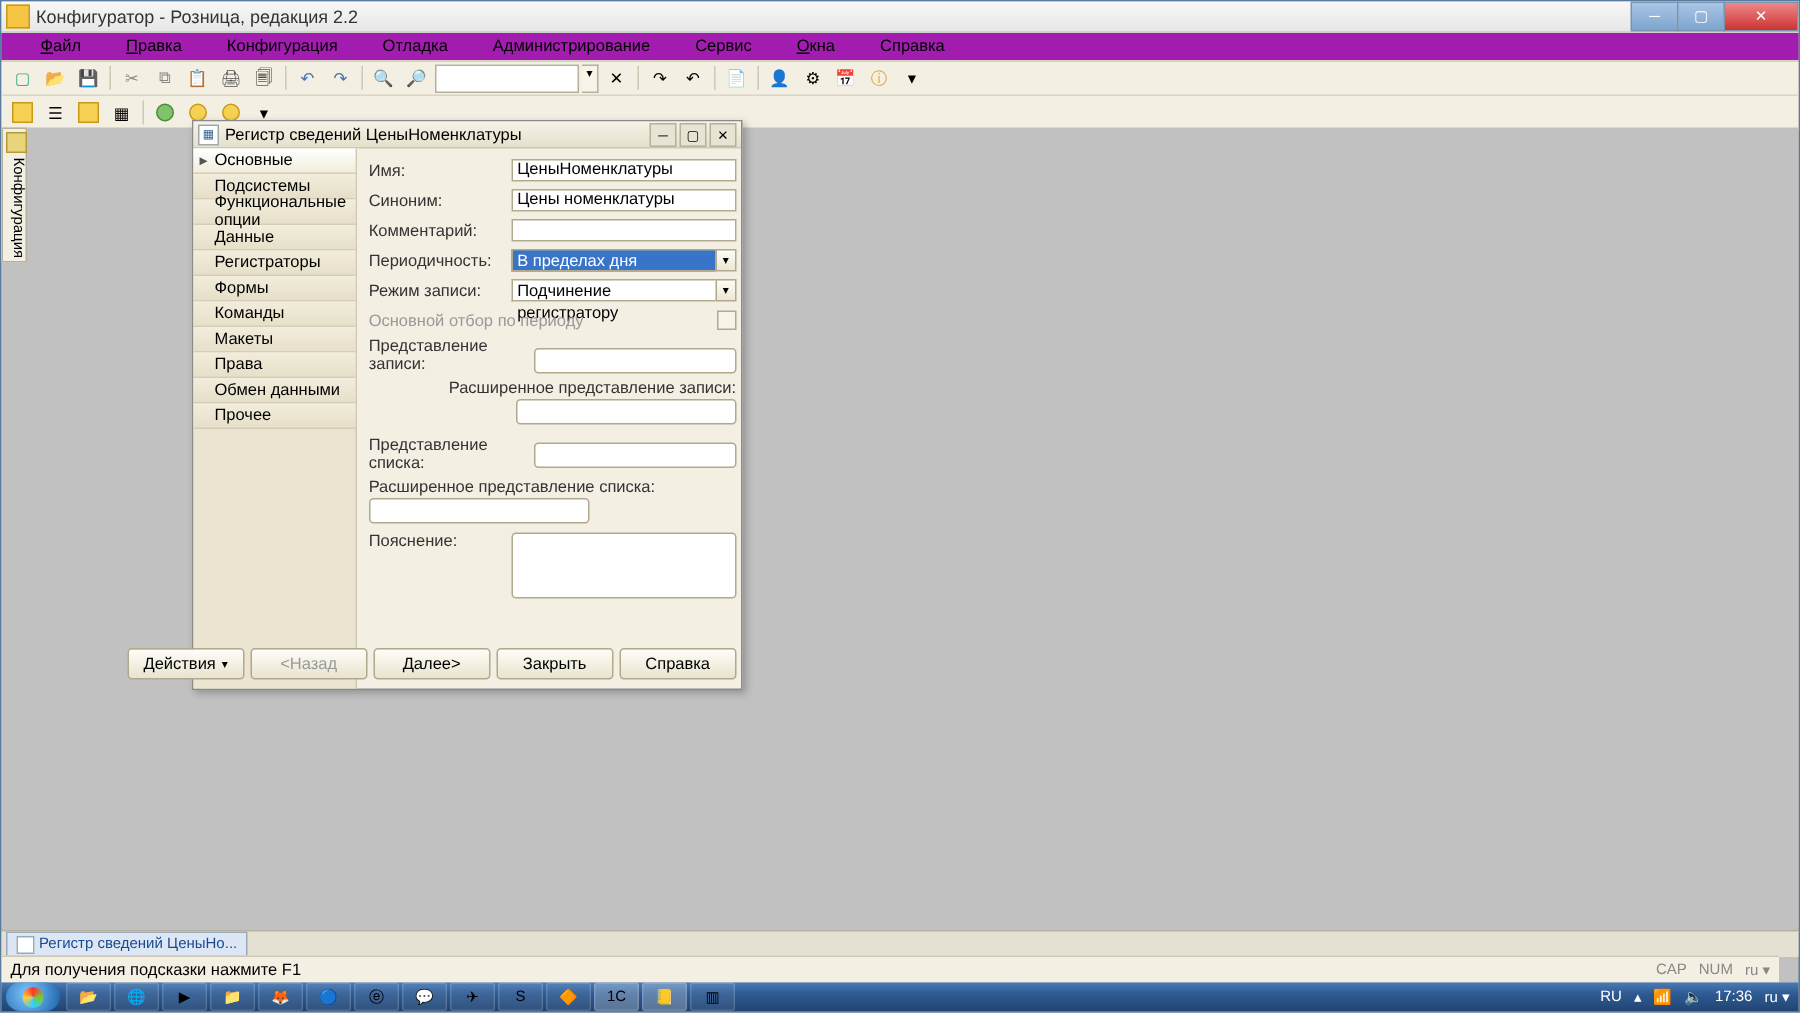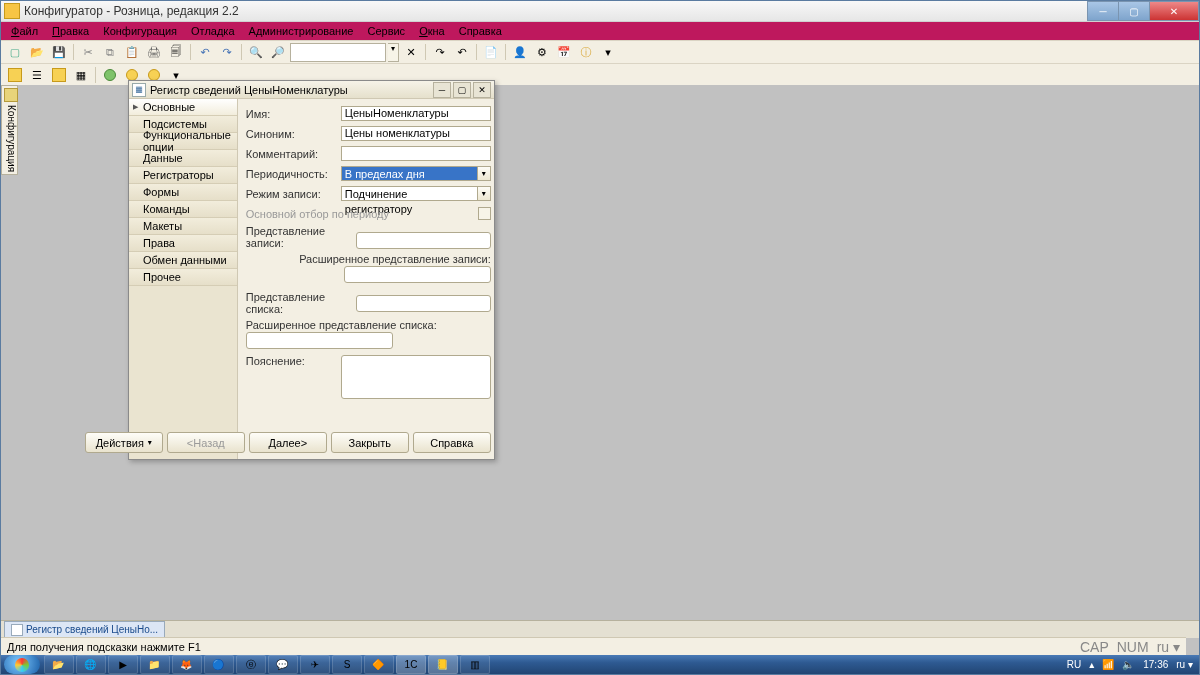--- a/index.html
+++ b/index.html
@@ -5,21 +5,21 @@
 html,body{margin:0;padding:0;font-family:Tahoma,Arial,sans-serif;font-size:11px;color:#000;background:#c1c1c1;width:1200px;height:675px;overflow:hidden}
 .window{position:absolute;inset:0;background:#c1c1c1;border:1px solid #5a7ba0}
 .titlebar{height:20px;background:linear-gradient(#f8f8f8,#e6e6e6);display:flex;align-items:center;padding:0 3px;border-bottom:1px solid #d0d0d0}
 .titlebar .appicon{width:14px;height:14px;background:#f7c544;border:1px solid #c79a1b;margin-right:4px}
 .titlebar .title{flex:1;font-size:12px;color:#333}
 .winbtns{position:absolute;right:0;top:0;display:flex}
 .winbtn{width:30px;height:18px;border:1px solid #7a94b0;margin-left:-1px;display:flex;align-items:center;justify-content:center;font-size:10px;color:#fff}
 .winbtn.min{background:linear-gradient(#a9c6e6,#7ea4cc)}
 .winbtn.max{background:linear-gradient(#a9c6e6,#7ea4cc)}
 .winbtn.close{background:linear-gradient(#e88,#c33);width:48px}
-.menubar{height:18px;background:#be185d;display:flex;align-items:center;padding:0 4px;gap:2px;border-bottom:1px solid #dad4c4}
+.menubar{height:18px;background:#a21caf;display:flex;align-items:center;padding:0 20px;gap:18px;border-bottom:1px solid #dad4c4}
 .menuitem{padding:1px 6px;cursor:default}
 .menuitem u{text-decoration:underline}
 .toolbar{height:22px;background:#f3efe3;display:flex;align-items:center;padding:0 4px;gap:2px;border-bottom:1px solid #dad4c4}
 .tb-btn{width:18px;height:18px;border:1px solid transparent;display:flex;align-items:center;justify-content:center;font-size:11px}
 .tb-sep{width:1px;height:16px;background:#cfc8b3;margin:0 2px}
 .tb-input{width:90px;height:15px;border:1px solid #b6b19d;background:#fff}
 .tb-dd{width:10px;height:17px;border:1px solid #b6b19d;border-left:none;background:#f7f4e8;font-size:8px;text-align:center}
 .toolbar2{height:22px;background:#f3efe3;display:flex;align-items:center;padding:0 4px;gap:2px;border-bottom:1px solid #dad4c4}
 .workarea{position:absolute;top:84px;left:0;right:0;bottom:55px;background:#c1c1c1}
 .sidetab{position:absolute;left:0;top:0;width:17px;height:90px;background:#f3efe3;border:1px solid #b6b19d;writing-mode:vertical-rl;text-align:center;font-size:10px;padding-top:18px;box-sizing:border-box}
@@ -47,21 +47,21 @@
 .txtarea{flex:1;height:42px;border:1px solid #b0a98e;background:#fff;border-radius:3px}
 .small-fld{width:145px;height:15px;border:1px solid #b0a98e;background:#fff;border-radius:3px;margin-top:1px}
 .btnbar{position:absolute;bottom:6px;left:0;right:0;display:flex;gap:4px;justify-content:flex-end;padding:0 8px}
 .btn{height:19px;min-width:56px;padding:0 10px;background:linear-gradient(#fefdf8,#e9e3ce);border:1px solid #b0a98e;border-radius:3px;font-size:11px;display:flex;align-items:center;justify-content:center;cursor:default}
 .btn.disabled{color:#9a9a9a}
 .btn .dd{margin-left:4px;font-size:8px}
 .bottom-tabs{position:absolute;bottom:36px;left:0;right:0;height:17px;background:#e4e0d2;border-top:1px solid #b6b19d;display:flex;align-items:center}
 .btab{height:15px;padding:0 6px;background:#dce6f5;border:1px solid #9ab;font-size:10px;color:#1a4b8c;margin-left:3px;display:flex;align-items:center;gap:3px}
 .btab .bicon{width:10px;height:10px;background:#fff;border:1px solid #9ab}
 .statusbar{position:absolute;bottom:19px;left:0;right:13px;height:17px;background:#f3efe3;border-top:1px solid #cfc8b3;display:flex;align-items:center;padding:0 6px;font-size:11px;justify-content:space-between}
-.status-right{display:flex;gap:8px;color:#888;font-size:14px}
+.status-right{display:flex;gap:8px;color:#888;font-size:10px}
 .taskbar{position:absolute;bottom:0;left:0;right:0;height:19px;background:linear-gradient(#4a7ab5,#2e5a92 40%,#214573);display:flex;align-items:center}
 .start{width:36px;height:19px;background:radial-gradient(circle at 40% 40%,#7fc9ff,#1a5fa8);border-radius:10px;margin:0 3px;display:flex;align-items:center;justify-content:center}
 .start .orb{width:14px;height:14px;border-radius:50%;background:conic-gradient(#f33,#7c3,#3cf,#fc3,#f33)}
 .task{width:28px;height:17px;margin:0 1px;background:rgba(255,255,255,0.07);border:1px solid rgba(255,255,255,0.15);border-radius:2px;display:flex;align-items:center;justify-content:center;font-size:10px}
 .task.active{background:rgba(255,255,255,0.25)}
 .tray{margin-left:auto;display:flex;align-items:center;gap:8px;padding:0 6px;color:#fff;font-size:10px}
 .ic{display:inline-block}
 
 .c-new{color:#4a8}
 .c-open{color:#d9a83a}

